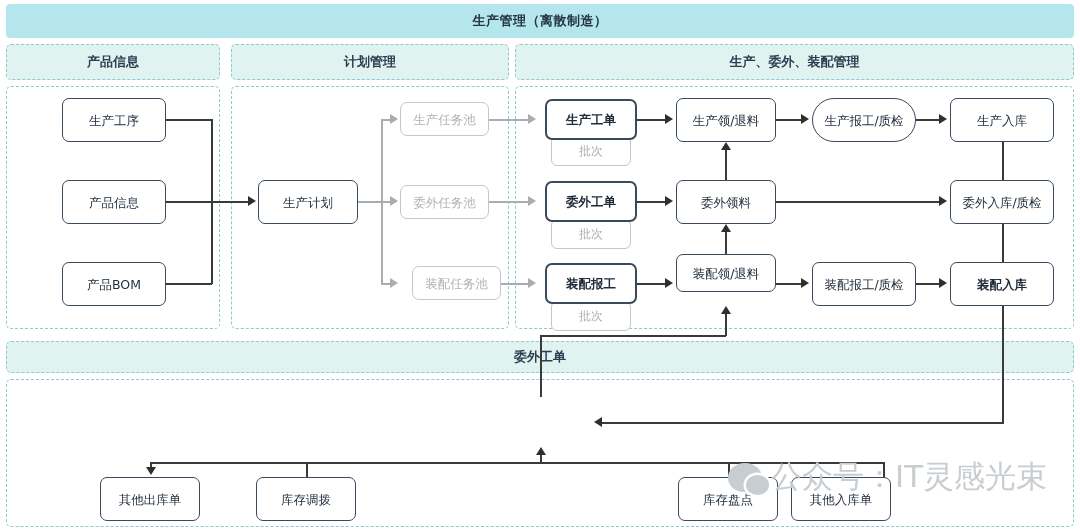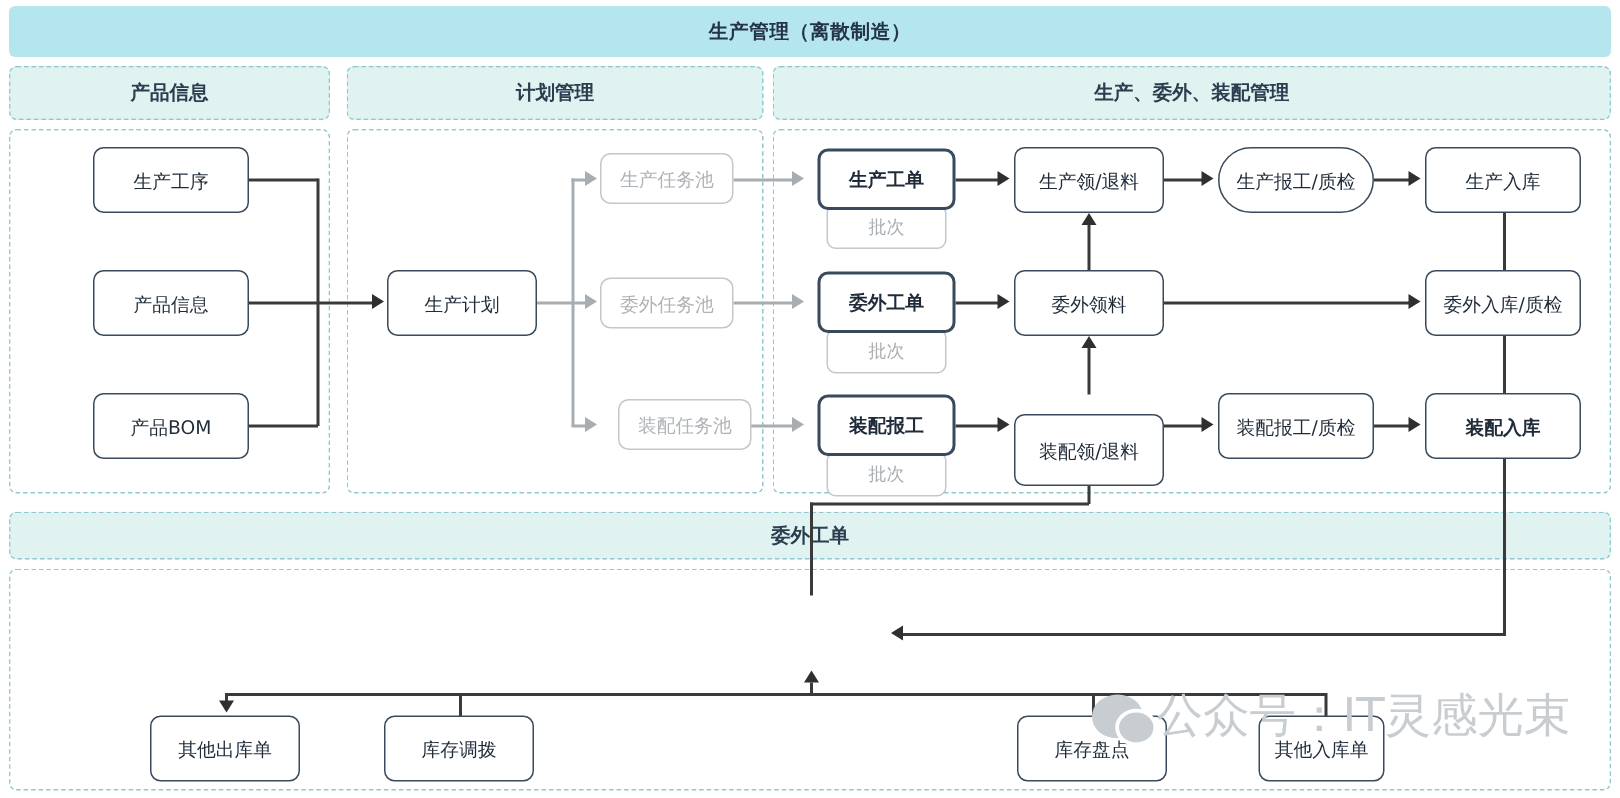--- a/index.html
+++ b/index.html
@@ -216,21 +216,21 @@
   <div class="node bold" style="left:545px; top:263px; width:92px; height:41px;">
     <span>装配报工</span>
   </div>
 
   <div class="node" style="left:676px; top:98px; width:100px; height:44px;">
     <span>生产领/退料</span>
   </div>
   <div class="node" style="left:676px; top:180px; width:100px; height:44px;">
     <span>委外领料</span>
   </div>
-  <div class="node" style="left:676px; top:276px; width:100px; height:48px;">
+  <div class="node" style="left:676px; top:254px; width:100px; height:38px;">
     <span>装配领/退料</span>
   </div>
 
   <div class="ln h" style="left:637px; top:119px; width:30px;"></div>
   <div class="arw r" style="left:665px; top:114px;"></div>
   <div class="ln h" style="left:637px; top:201px; width:30px;"></div>
   <div class="arw r" style="left:665px; top:196px;"></div>
   <div class="ln h" style="left:637px; top:283px; width:30px;"></div>
   <div class="arw r" style="left:665px; top:278px;"></div>
 
@@ -282,21 +282,21 @@
 
   <div class="node" style="left:100px; top:477px; width:100px; height:44px;">
     <span>其他出库单</span>
   </div>
   <div class="node" style="left:256px; top:477px; width:100px; height:44px;">
     <span>库存调拨</span>
   </div>
   <div class="node" style="left:678px; top:477px; width:100px; height:44px;">
     <span>库存盘点</span>
   </div>
-  <div class="node" style="left:839px; top:477px; width:84px; height:44px;text-align:center;">
+  <div class="node" style="left:791px; top:477px; width:100px; height:44px;text-align:center;">
     <span>其他入库单</span>
   </div>
 
   <div class="ln h" style="left:150px; top:462px; width:734px;"></div>
   <div class="ln v" style="left:540px; top:455px; height:8px;"></div>
   <div class="arw u" style="left:536px; top:447px;"></div>
 
   <div class="ln v" style="left:150px; top:462px; height:6px;"></div>
   <div class="arw d" style="left:146px; top:467px;"></div>
 

